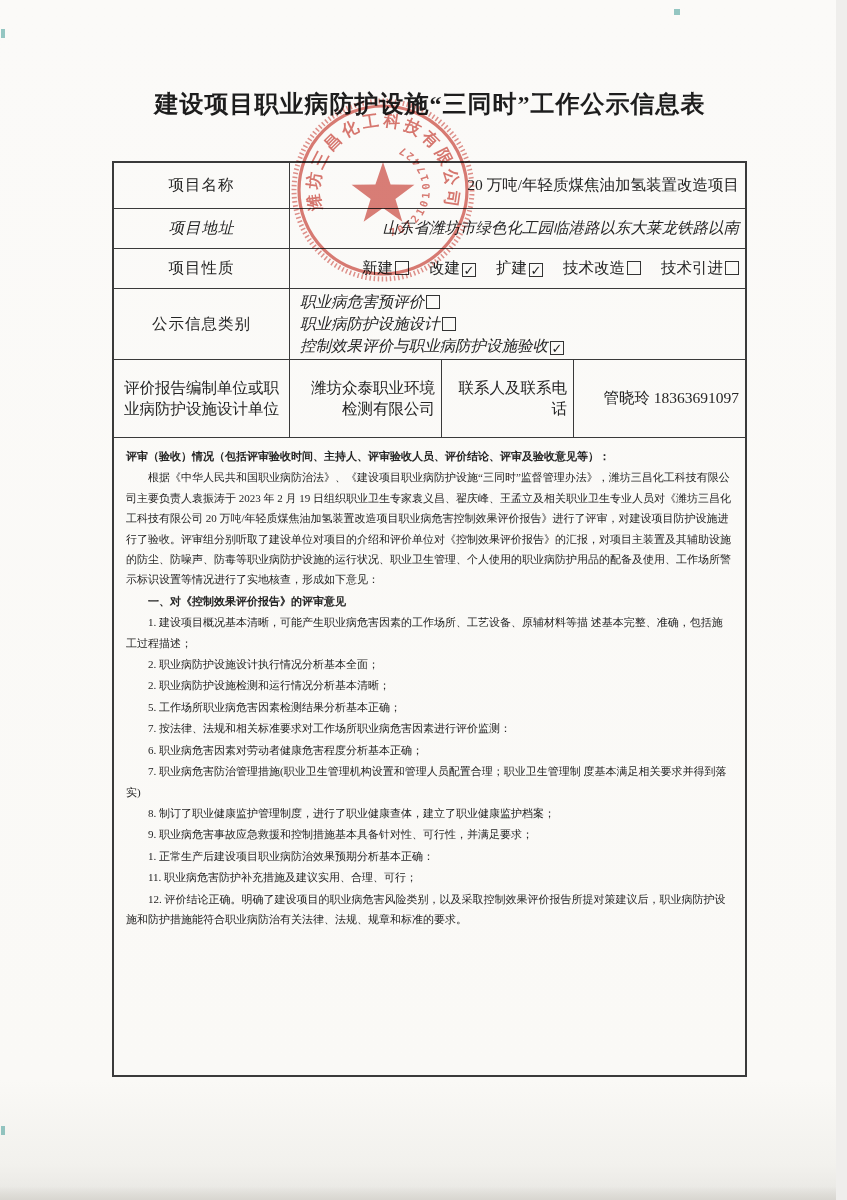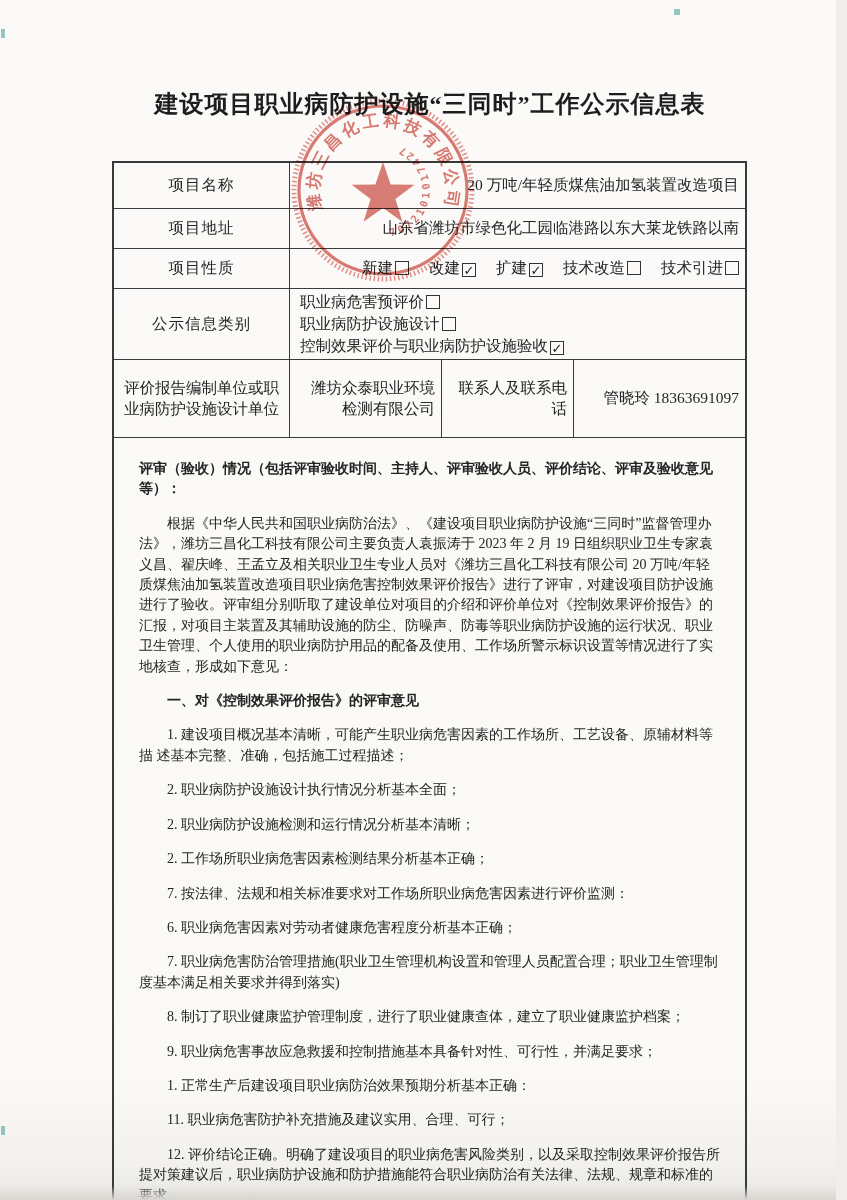--- a/index.html
+++ b/index.html
@@ -29,23 +29,23 @@
   td.lbl{text-align:center;letter-spacing:1px;}
   td.center{text-align:right;}
   .box{
     display:inline-block;width:14px;height:14px;border:1.5px solid #333;
     vertical-align:-2px;margin-left:2px;text-align:center;line-height:13px;
     font-size:13px;font-family:"DejaVu Sans",sans-serif;color:#1b1b1b;
     box-sizing:border-box;
   }
   .cb-group{display:flex;justify-content:flex-end;gap:20px;}
   .cb-item{white-space:nowrap;}
-  .cat-line{line-height:22px;padding-left:4px;}
+  .cat-line{line-height:22px;padding-left:4px;font-style:italic;}
   .review-cell{vertical-align:top;padding:7px 11px 6px 11px;height:624px;}
-  .review-cell p{margin:14px;font-size:14px;line-height:20.4px;text-indent:2em;}
+  .review-cell p{margin:1px;font-size:11px;line-height:20.4px;text-indent:2em;}
   .review-cell p.head{text-indent:0;font-weight:bold;}
   .review-cell p.bold{font-weight:bold;}
   
   .stamp{position:absolute;left:283px;top:90px;width:200px;height:200px;
          mix-blend-mode:multiply;opacity:.74;pointer-events:none;}
   
   .artifact{position:absolute;background:#3f9a96;opacity:.55;}
   .artifact.a1{left:674px;top:9px;width:6px;height:6px;}
   .artifact.a2{left:1px;top:29px;width:4px;height:9px;}
   .artifact.a3{left:1px;top:1126px;width:4px;height:9px;}
@@ -66,21 +66,21 @@
         <col style="width:132px">
         <col style="width:172px">
       </colgroup>
 
     <tbody>
         <tr style="height:46px;">
       <td class="lbl">项目名称</td>
       <td class="center" colspan="3">20 万吨/年轻质煤焦油加氢装置改造项目</td>
     </tr>
 
-    <tr style="height:40px;">
+    <tr style="height:40px;font-style:italic;">
       <td class="lbl">项目地址</td>
       <td class="center" colspan="3">山东省潍坊市绿色化工园临港路以东大莱龙铁路以南</td>
     </tr>
 
     <tr style="height:40px;">
       <td class="lbl">项目性质</td>
       <td colspan="3">
         <div class="cb-group">
           <span class="cb-item"><span>新建</span><span class="box"></span></span>
           <span class="cb-item"><span>改建</span><span class="box">✓</span></span>
@@ -109,21 +109,21 @@
     </tr>
 
     <tr>
       <td class="review-cell" colspan="4">
         <p class="head">评审（验收）情况（包括评审验收时间、主持人、评审验收人员、评价结论、评审及验收意见等）：</p>
         <p>根据《中华人民共和国职业病防治法》、《建设项目职业病防护设施“三同时”监督管理办法》，潍坊三昌化工科技有限公司主要负责人袁振涛于 2023 年 2 月 19 日组织职业卫生专家袁义昌、翟庆峰、王孟立及相关职业卫生专业人员对《潍坊三昌化工科技有限公司 20 万吨/年轻质煤焦油加氢装置改造项目职业病危害控制效果评价报告》进行了评审，对建设项目防护设施进行了验收。评审组分别听取了建设单位对项目的介绍和评价单位对《控制效果评价报告》的汇报，对项目主装置及其辅助设施的防尘、防噪声、防毒等职业病防护设施的运行状况、职业卫生管理、个人使用的职业病防护用品的配备及使用、工作场所警示标识设置等情况进行了实地核查，形成如下意见：</p>
         <p class="bold">一、对《控制效果评价报告》的评审意见</p>
         <p>1. 建设项目概况基本清晰，可能产生职业病危害因素的工作场所、工艺设备、原辅材料等描 述基本完整、准确，包括施工过程描述；</p>
         <p>2. 职业病防护设施设计执行情况分析基本全面；</p>
         <p>2. 职业病防护设施检测和运行情况分析基本清晰；</p>
-        <p>2. 工作场所职业病危害因素检测结果分析基本正确；</p>
+        <p>5. 工作场所职业病危害因素检测结果分析基本正确；</p>
         <p>7. 按法律、法规和相关标准要求对工作场所职业病危害因素进行评价监测：</p>
         <p>6. 职业病危害因素对劳动者健康危害程度分析基本正确；</p>
         <p>7. 职业病危害防治管理措施(职业卫生管理机构设置和管理人员配置合理；职业卫生管理制 度基本满足相关要求并得到落实)</p>
         <p>8. 制订了职业健康监护管理制度，进行了职业健康查体，建立了职业健康监护档案；</p>
         <p>9. 职业病危害事故应急救援和控制措施基本具备针对性、可行性，并满足要求；</p>
         <p>1. 正常生产后建设项目职业病防治效果预期分析基本正确：</p>
         <p>11. 职业病危害防护补充措施及建议实用、合理、可行；</p>
         <p>12. 评价结论正确。明确了建设项目的职业病危害风险类别，以及采取控制效果评价报告所提对策建议后，职业病防护设施和防护措施能符合职业病防治有关法律、法规、规章和标准的要求。</p>
       </td>
     </tr>

